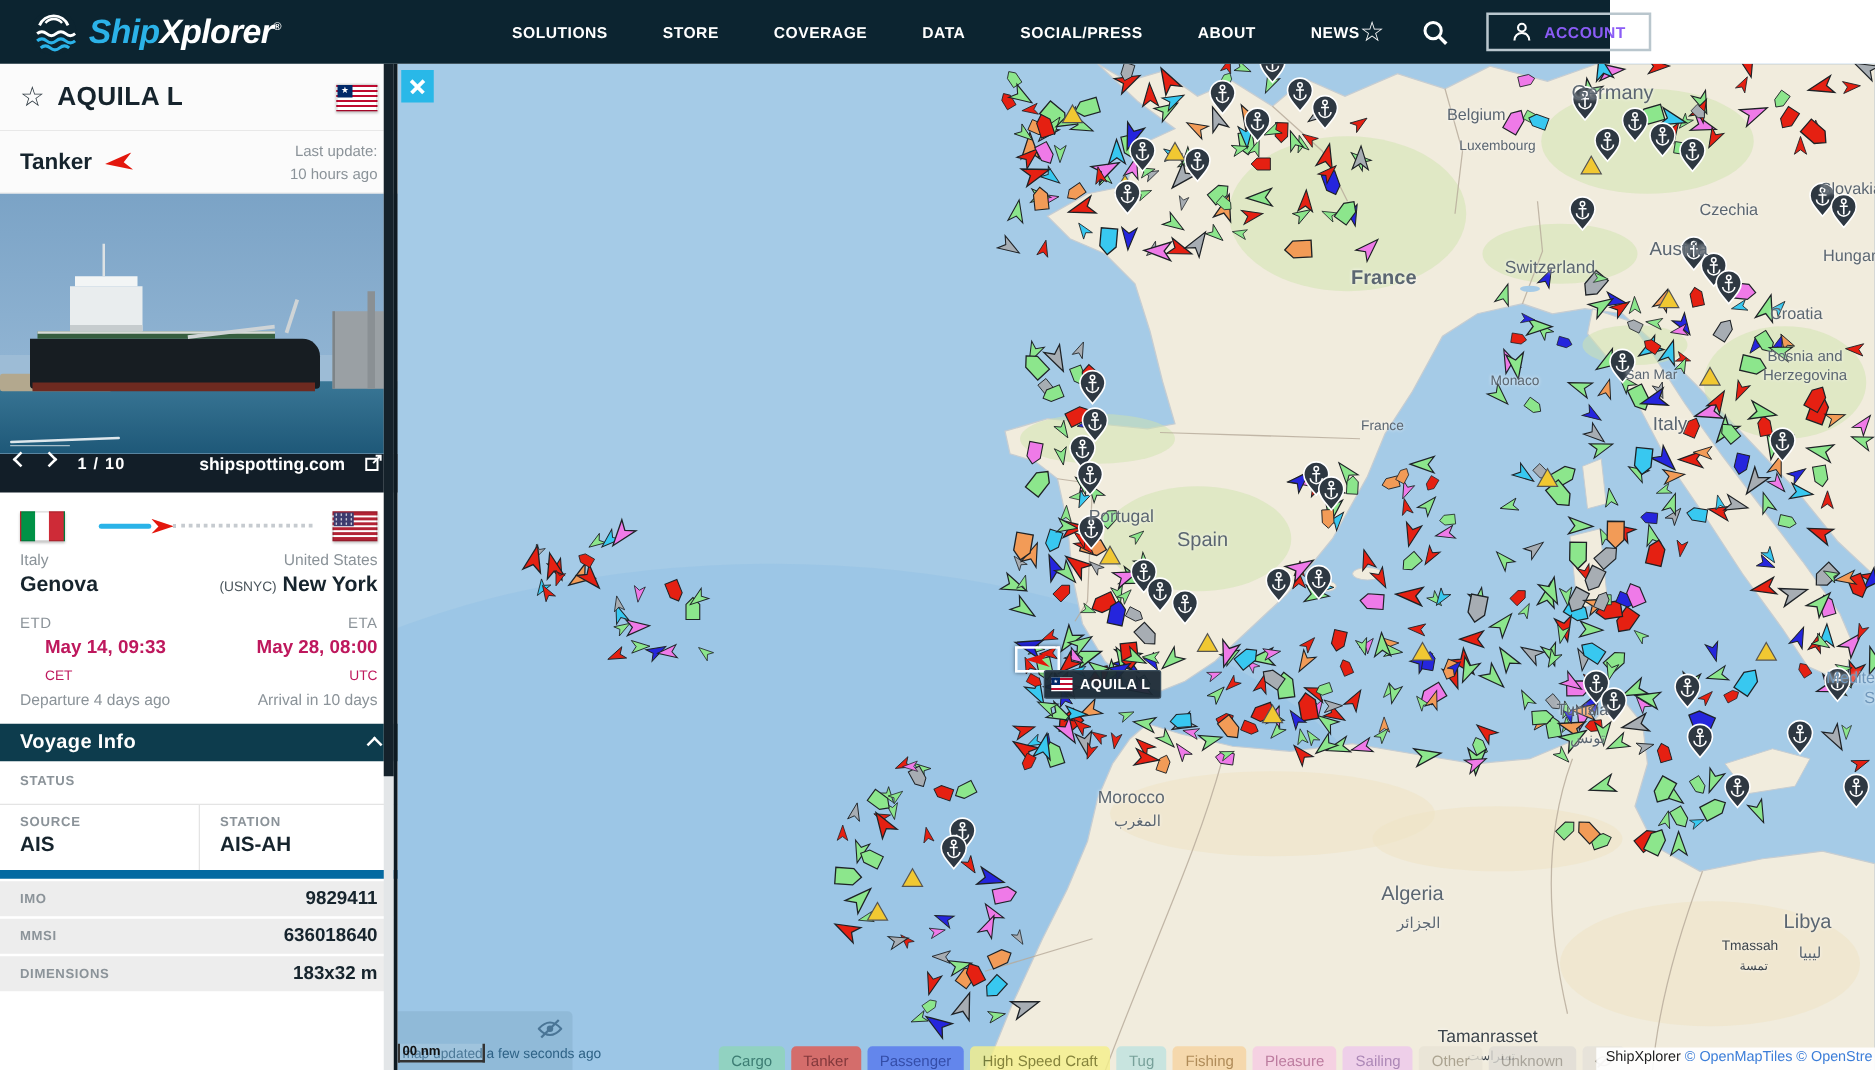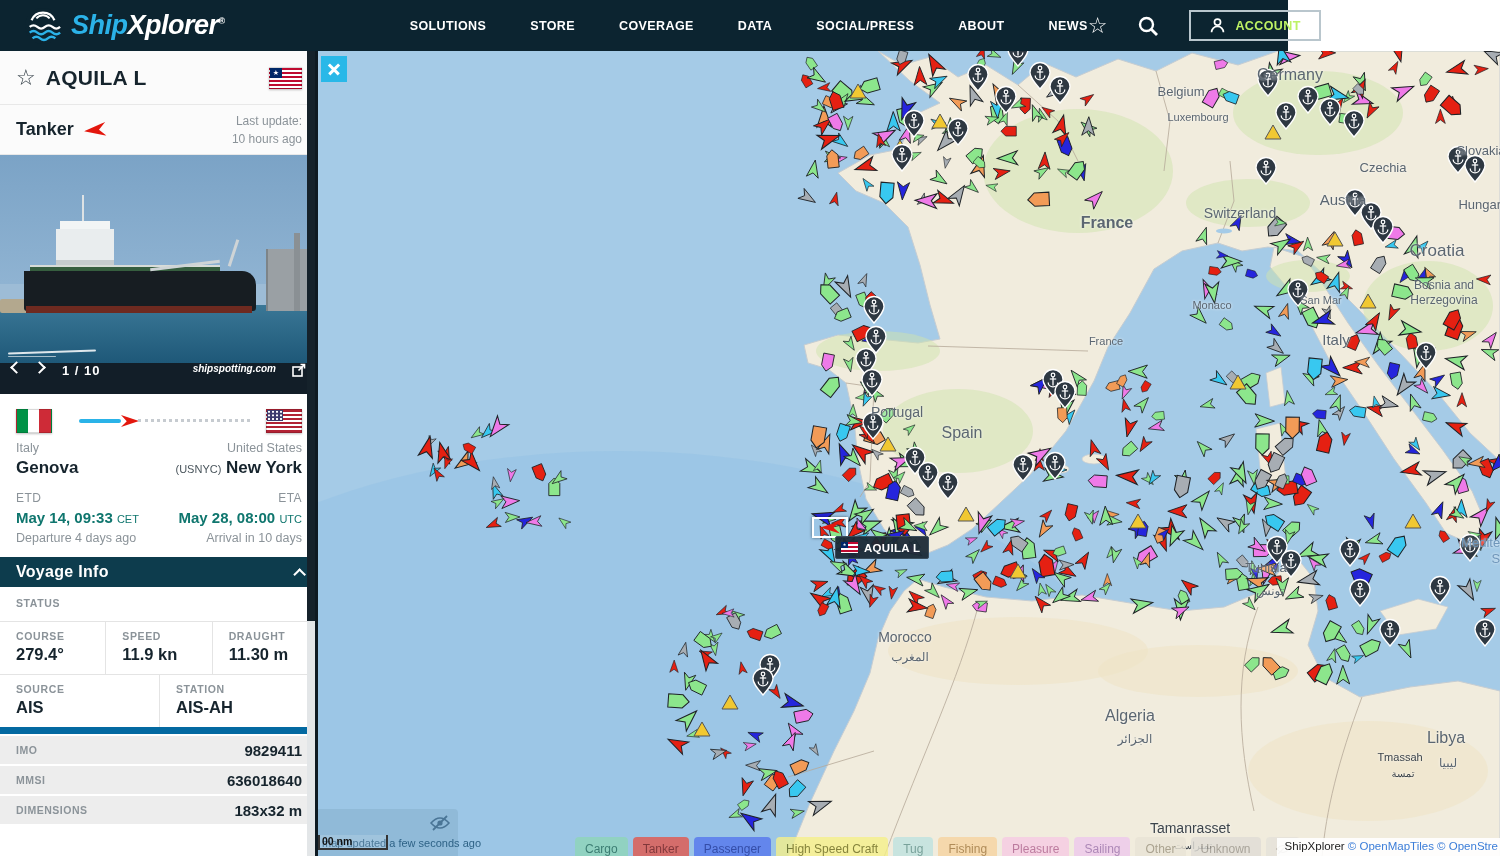--- a/index.html
+++ b/index.html
@@ -10,21 +10,21 @@
   .brand { display:flex; align-items:center; gap:9px; margin-left:24px; cursor:pointer; }
   .brand svg { width:38px; height:38px; }
   .brand-text { font-size:27px; font-weight:bold; font-style:italic; letter-spacing:-0.5px; color:#fff; }
   .brand-text .ship { color:#2bb2e8; }
   .brand-text sup { font-size:9px; font-style:normal; }
   .nav-menu { display:flex; gap:44px; margin-left:185px; }
   .nav-item { color:#fff; font-size:12.5px; font-weight:bold; letter-spacing:.4px; cursor:pointer; white-space:nowrap; }
   .nav-right { margin-left:auto; display:flex; align-items:center; gap:30px; margin-right:20px; }
   .nav-star { color:#fff; font-size:22px; cursor:pointer; line-height:1; }
   .nav-search { cursor:pointer; }
-  .account-btn { display:flex; align-items:center; gap:9px; border:2px solid #b9c6cd; color:#bef264; font-size:12.5px; font-weight:bold; padding:5px 18px; cursor:pointer; letter-spacing:.4px; }
+  .account-btn { display:flex; align-items:center; gap:9px; border:2px solid #b9c6cd; color:#8b5cf6; font-size:12.5px; font-weight:bold; padding:5px 18px; cursor:pointer; letter-spacing:.4px; }
 
   
   .sidebar { position:absolute; left:0; top:51px; width:318px; height:805px; background:#fff; z-index:40; }
   .sb-scroll { position:absolute; right:3px; top:0; width:8px; height:805px; background:#e3e6e8; }
   .sb-thumb { position:absolute; left:0; top:0; width:8px; height:570px; background:#15222b; }
   .sb-edge { position:absolute; right:0; top:0; width:3px; height:805px; background:#0e1a22; }
 
   .sb-head { height:54px; background:#fbfbfb; display:flex; align-items:center; padding:0 16px; border-bottom:1px solid #e8e8e8; }
   .sb-star { font-size:22px; color:#2c3840; cursor:pointer; margin-right:10px; }
   .sb-title { font-size:21px; font-weight:bold; color:#16242d; letter-spacing:.3px; flex:1; }
@@ -49,21 +49,21 @@
   .photo .bow-rig { position:absolute; left:232px; bottom:96px; width:3px; height:28px; background:#cfd4d6; transform:rotate(18deg); }
   .photo .wmark { position:absolute; left:8px; bottom:6px; width:88px; }
   .photo .wmark .sq1 { height:2px; background:rgba(255,255,255,.85); border-radius:2px; transform:rotate(-2deg); margin-bottom:3px; }
   .photo .wmark .sq2 { height:1.5px; width:55%; background:rgba(255,255,255,.6); border-radius:2px; }
 
   .photo-bar { height:31px; background:#121e28; display:flex; align-items:flex-start; color:#fff; padding:0 12px; gap:8px; }
   .chev { width:9px; height:9px; border-left:2.5px solid #fff; border-bottom:2.5px solid #fff; cursor:pointer; }
   .chev.left { transform:rotate(45deg); margin-right:6px; }
   .chev.right { transform:rotate(-135deg); margin-right:10px; }
   .photo-idx { font-size:13px; font-weight:bold; letter-spacing:1px; }
-  .photo-src { margin-left:auto; font-size:10px; font-weight:bold;font-style:italic; }
+  .photo-src { margin-left:auto; font-size:14px; font-weight:bold; }
   .ext-icon { cursor:pointer; margin-left:8px; display:flex; }
 
   
   .route { padding:10px 16px 4px; }
   .route-flags { display:flex; align-items:center; height:34px; }
   .flag { border:1px solid rgba(0,0,0,.15); box-shadow:0 1px 2px rgba(0,0,0,.25); position:relative; flex:none; }
   .flag-italy { width:36px; height:24px; background:linear-gradient(90deg,#009246 0 33%,#fff 33% 66%,#ce2b37 66%); }
   .flag-us { width:36px; height:24px; background:repeating-linear-gradient(180deg,#b22234 0 2px,#fff 2px 4px); }
   .flag-us::after { content:""; position:absolute; left:0; top:0; width:16px; height:11px; background:#3c3b6e radial-gradient(circle,#fff 26%,transparent 30%); background-size:4px 3.6px; }
   .flag-liberia { background:repeating-linear-gradient(180deg,#bf0a30 0 2px,#fff 2px 4px); }
@@ -75,21 +75,21 @@
   .progress .p-arrow { position:absolute; left:30%; top:1px; width:18px; height:12px; background:#e3170d; clip-path:polygon(100% 50%,0% 0%,32% 52%,0% 100%); }
   .route-ports { display:flex; justify-content:space-between; margin-top:2px; }
   .rp { line-height:1.35; }
   .rp .country { font-size:12.5px; color:#8b9399; }
   .rp .port { font-size:17px; font-weight:bold; color:#16242d; }
   .rp .code { font-size:11px; font-weight:normal; color:#4a555c; }
   .rp.right { text-align:right; }
   .route-times { display:flex; justify-content:space-between; margin-top:10px; padding-bottom:6px; }
   .rt { line-height:1.45; }
   .rt .lbl { font-size:12px; color:#8b9399; letter-spacing:.4px; }
-  .rt .val { font-size:15px; font-weight:bold; color:#0f766e; }
+  .rt .val { font-size:15px; font-weight:bold; color:#be185d;margin-left:20px; }
   .rt .tz { font-size:11px; font-weight:normal; }
   .rt .sub { font-size:12.5px; color:#8b9399; }
   .rt.right { text-align:right; }
 
   
   .sec-head { height:30px; background:#0d3c4d; color:#fff; display:flex; align-items:center; padding:0 16px; cursor:pointer; }
   .sec-head .t { font-size:16px; font-weight:bold; letter-spacing:.3px; }
   .chev-up { margin-left:auto; width:9px; height:9px; border-top:2.5px solid #fff; border-right:2.5px solid #fff; transform:rotate(-45deg) translateY(3px); }
   .status-block { padding:10px 16px 12px; border-bottom:1px solid #e4e4e4; }
   .small-lbl { font-size:10.5px; font-weight:bold; color:#8b9399; letter-spacing:.6px; }
@@ -257,34 +257,20 @@
       </div>
     </div>
   </div>
 
   <div class="sec-head">
     <span class="t">Voyage Info</span>
     <span class="chev-up"></span>
   </div>
   <div class="status-block">
     <div class="small-lbl">STATUS</div>
-  </div>
-  <div class="grid3">
-    <div>
-      <div class="small-lbl">COURSE</div>
-      <div class="big-val">279.4°</div>
-    </div>
-    <div>
-      <div class="small-lbl">SPEED</div>
-      <div class="big-val">11.9 kn</div>
-    </div>
-    <div>
-      <div class="small-lbl">DRAUGHT</div>
-      <div class="big-val">11.30 m</div>
-    </div>
   </div>
   <div class="grid2">
     <div>
       <div class="small-lbl">SOURCE</div>
       <div class="big-val">AIS</div>
     </div>
     <div>
       <div class="small-lbl">STATION</div>
       <div class="big-val">AIS-AH</div>
     </div>
@@ -1329,21 +1315,21 @@
   </div>
 <div class="map-label" style="left: 972px; top: 24px; font-size: 16px;">Germany</div>
     <div class="map-label" style="left: 863px; top: 41px; font-size: 13px;">Belgium</div>
     <div class="map-label" style="left: 880px; top: 67px; font-size: 11px;">Luxembourg</div>
     <div class="map-label" style="left: 1065px; top: 117px; font-size: 13px;">Czechia</div>
     <div class="map-label" style="left: 1163px; top: 100px; font-size: 13px;">Slovakia</div>
     <div class="map-label" style="left: 1165px; top: 154px; font-size: 13px;">Hungary</div>
     <div class="map-label" style="left: 1025px; top: 149px; font-size: 15px;">Austria</div>
     <div class="map-label" style="left: 922px; top: 163px; font-size: 14px;">Switzerland</div>
     <div class="map-label" style="left: 789px; top: 172px; font-size: 16px; font-weight: bold;">France</div>
-    <div class="map-label" style="left: 1119px; top: 200px; font-size: 17px;">Croatia</div>
+    <div class="map-label" style="left: 1119px; top: 200px; font-size: 13px;">Croatia</div>
     <div class="map-label" style="left: 1126px; top: 242px; font-size: 12px;">Bosnia and
 Herzegovina</div>
     <div class="map-label" style="left: 1003px; top: 250px; font-size: 11px;">San Mar</div>
     <div class="map-label" style="left: 894px; top: 255px; font-size: 11px;">Monaco</div>
     <div class="map-label" style="left: 788px; top: 291px; font-size: 11px;">France</div>
     <div class="map-label" style="left: 1018px; top: 289px; font-size: 15px;">Italy</div>
     <div class="map-label" style="left: 579px; top: 362px; font-size: 14px;">Portugal</div>
     <div class="map-label" style="left: 644px; top: 382px; font-size: 16px;">Spain</div>
     <div class="map-label" style="left: 587px; top: 587px; font-size: 14px;">Morocco</div>
     <div class="map-label" style="left: 592px; top: 606px; font-size: 12px;">المغرب</div>

